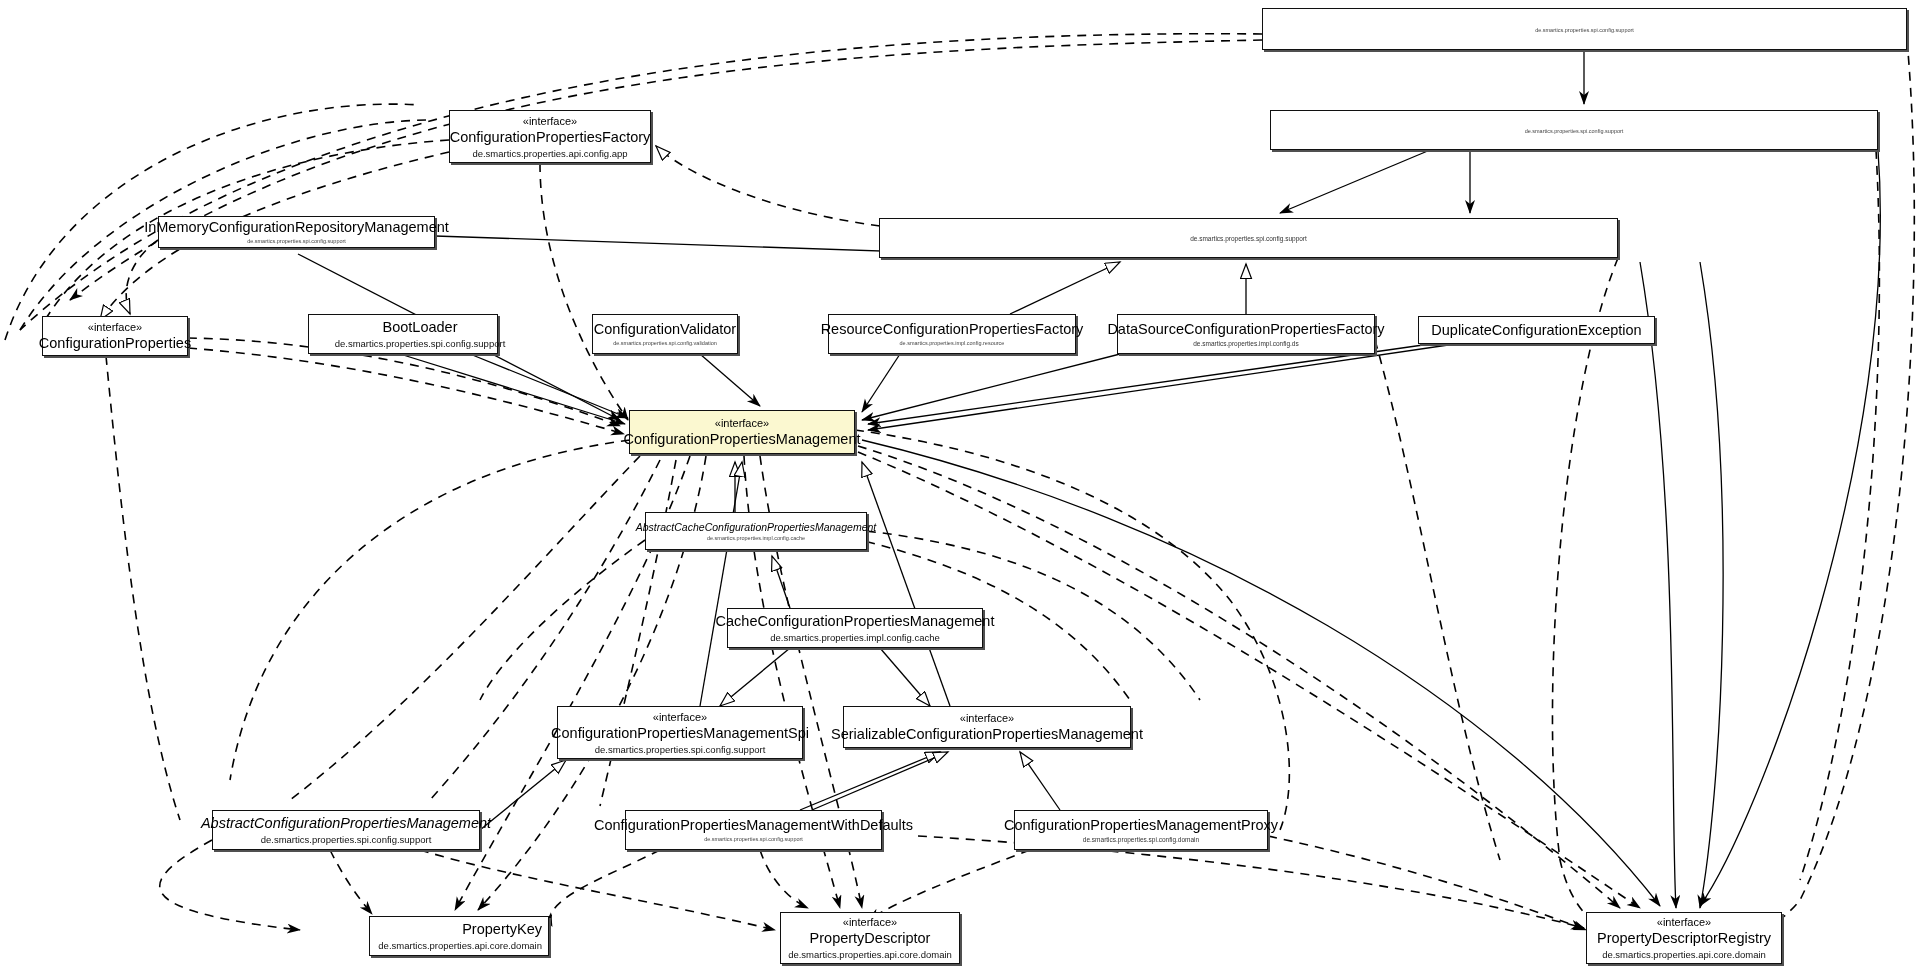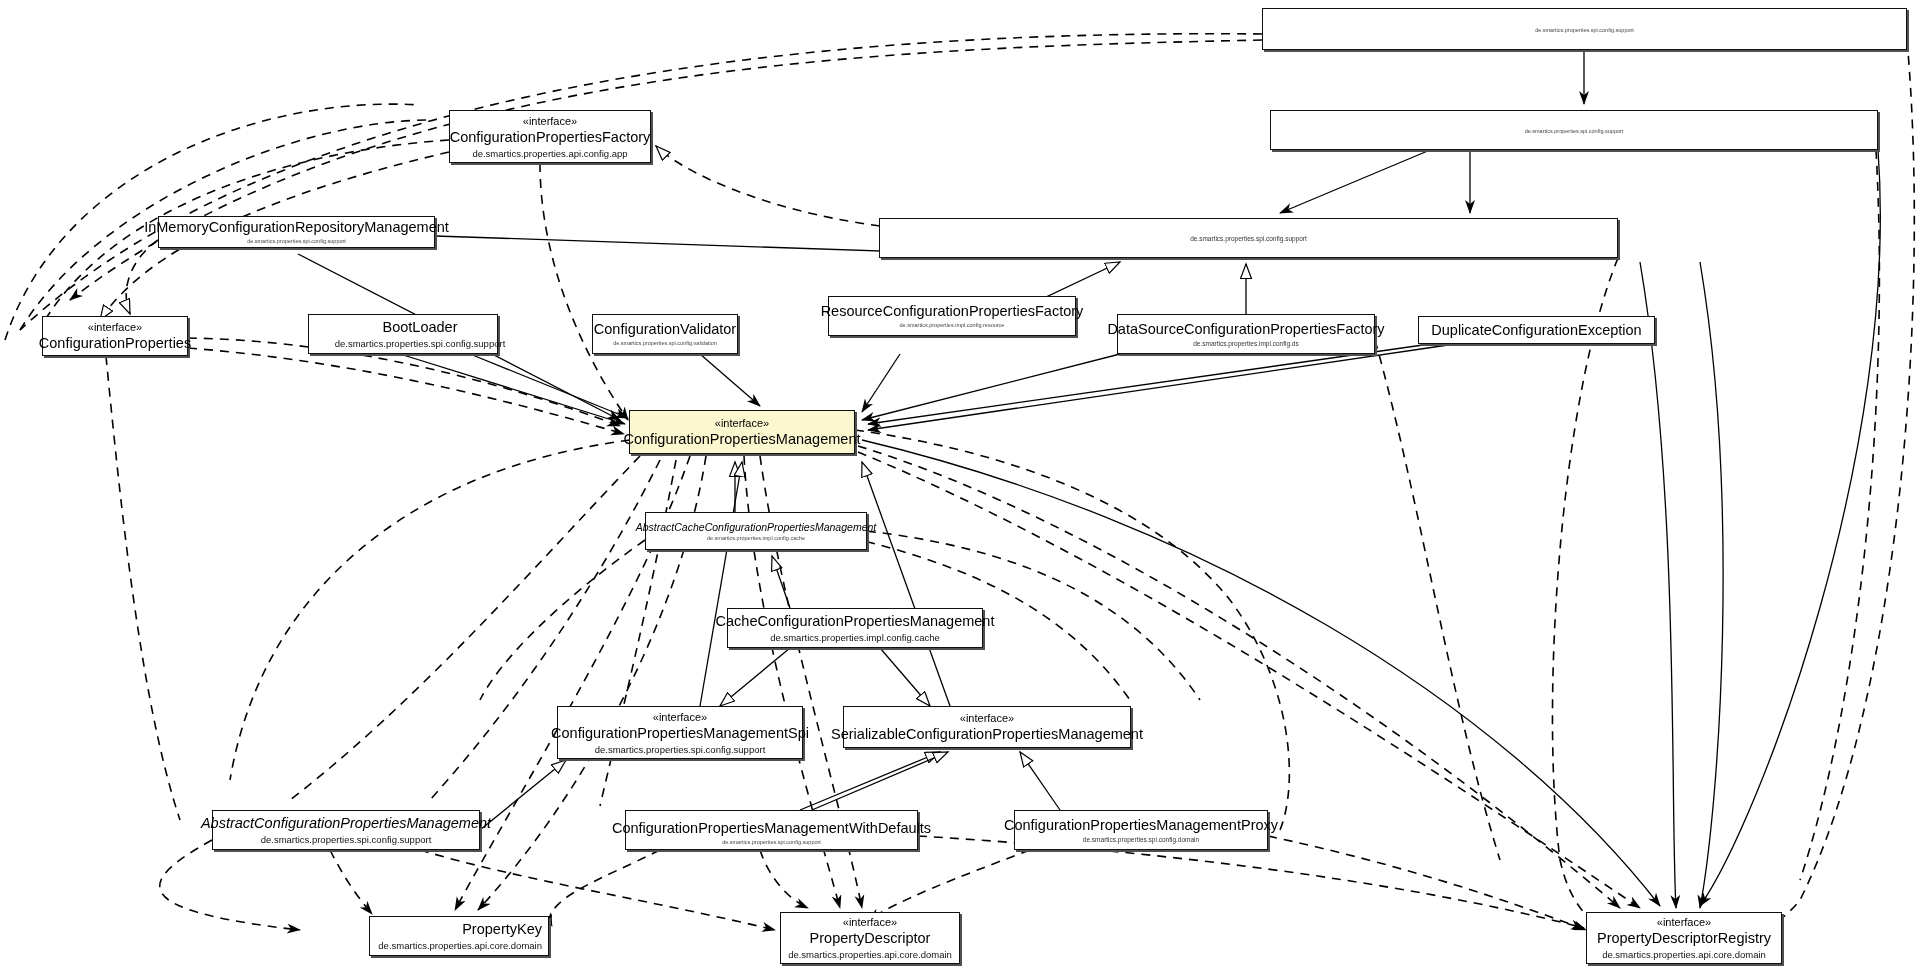--- a/index.html
+++ b/index.html
@@ -235,21 +235,21 @@
         <div class="cname">ConfigurationProperties</div>
       </div>
       <div class="uml-node" style="left: 308px; top: 314px; width: 190px; height: 40px; padding-left: 40px;">
         <div class="cname">BootLoader</div>
         <div class="pkg">de.smartics.properties.spi.config.support</div>
       </div>
       <div class="uml-node" style="left: 592px; top: 314px; width: 146px; height: 40px;">
         <div class="cname">ConfigurationValidator</div>
         <div class="pkg micro">de.smartics.properties.spi.config.validation</div>
       </div>
-      <div class="uml-node" style="left: 828px; top: 296px; width: 248px; height: 40px;">
+      <div class="uml-node" style="left: 828px; top: 314px; width: 248px; height: 40px;">
         <div class="cname">ResourceConfigurationPropertiesFactory</div>
         <div class="pkg micro">de.smartics.properties.impl.config.resource</div>
       </div>
       <div class="uml-node" style="left: 1117px; top: 314px; width: 258px; height: 40px;">
         <div class="cname">DataSourceConfigurationPropertiesFactory</div>
         <div class="pkg xsmall">de.smartics.properties.impl.config.ds</div>
       </div>
       <div class="uml-node" style="left: 1418px; top: 316px; width: 237px; height: 28px;">
         <div class="cname">DuplicateConfigurationException</div>
       </div>
@@ -271,21 +271,21 @@
         <div class="pkg">de.smartics.properties.spi.config.support</div>
       </div>
       <div class="uml-node" style="left: 843px; top: 706px; width: 288px; height: 42px;">
         <div class="stereotype">«interface»</div>
         <div class="cname">SerializableConfigurationPropertiesManagement</div>
       </div>
       <div class="uml-node" style="left: 212px; top: 810px; width: 268px; height: 40px;">
         <div class="cname abstract">AbstractConfigurationPropertiesManagement</div>
         <div class="pkg">de.smartics.properties.spi.config.support</div>
       </div>
-      <div class="uml-node" style="left: 625px; top: 810px; width: 293px; height: 40px; justify-content: flex-end;">
+      <div class="uml-node" style="left: 625px; top: 810px; width: 257px; height: 40px;">
         <div class="cname">ConfigurationPropertiesManagementWithDefaults</div>
         <div class="pkg micro">de.smartics.properties.spi.config.support</div>
       </div>
       <div class="uml-node" style="left: 1014px; top: 810px; width: 254px; height: 40px;">
         <div class="cname">ConfigurationPropertiesManagementProxy</div>
         <div class="pkg xsmall">de.smartics.properties.spi.config.domain</div>
       </div>
       <div class="uml-node" style="left: 369px; top: 916px; width: 180px; height: 40px; align-items: flex-end;">
         <div class="cname">PropertyKey</div>
         <div class="pkg">de.smartics.properties.api.core.domain</div>

